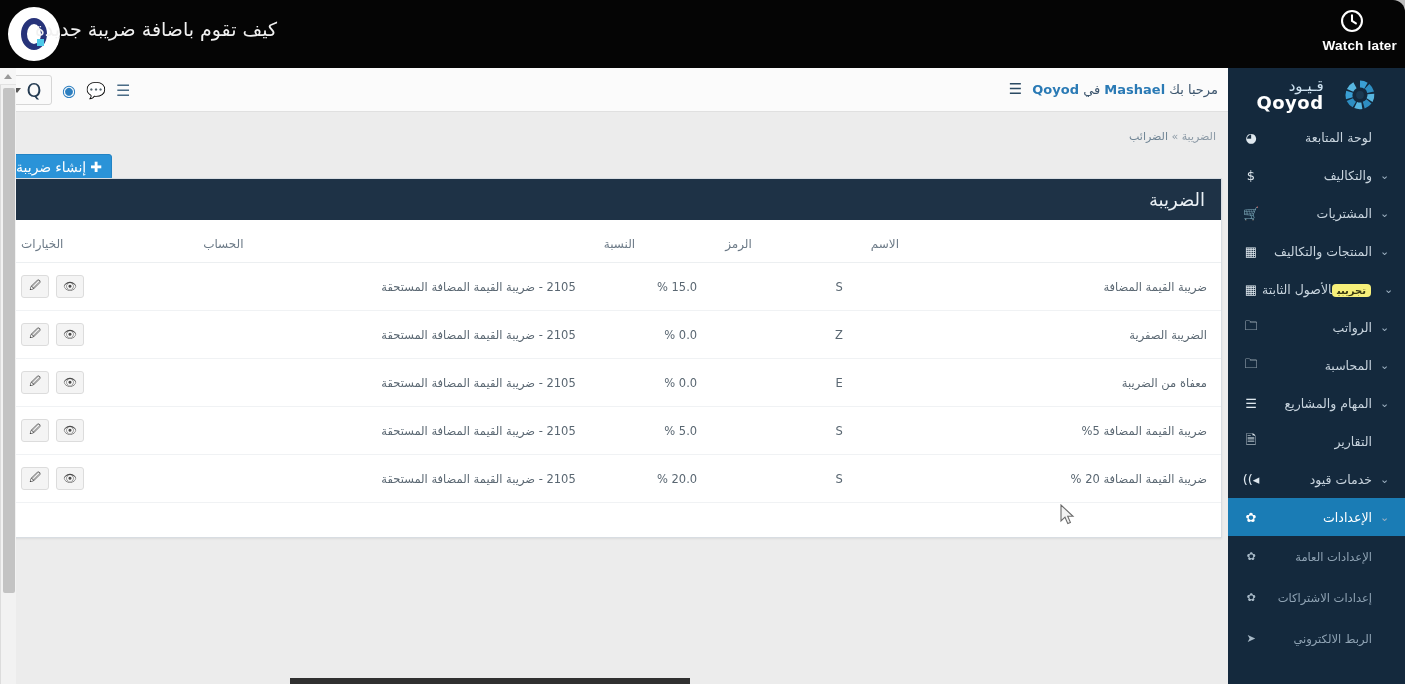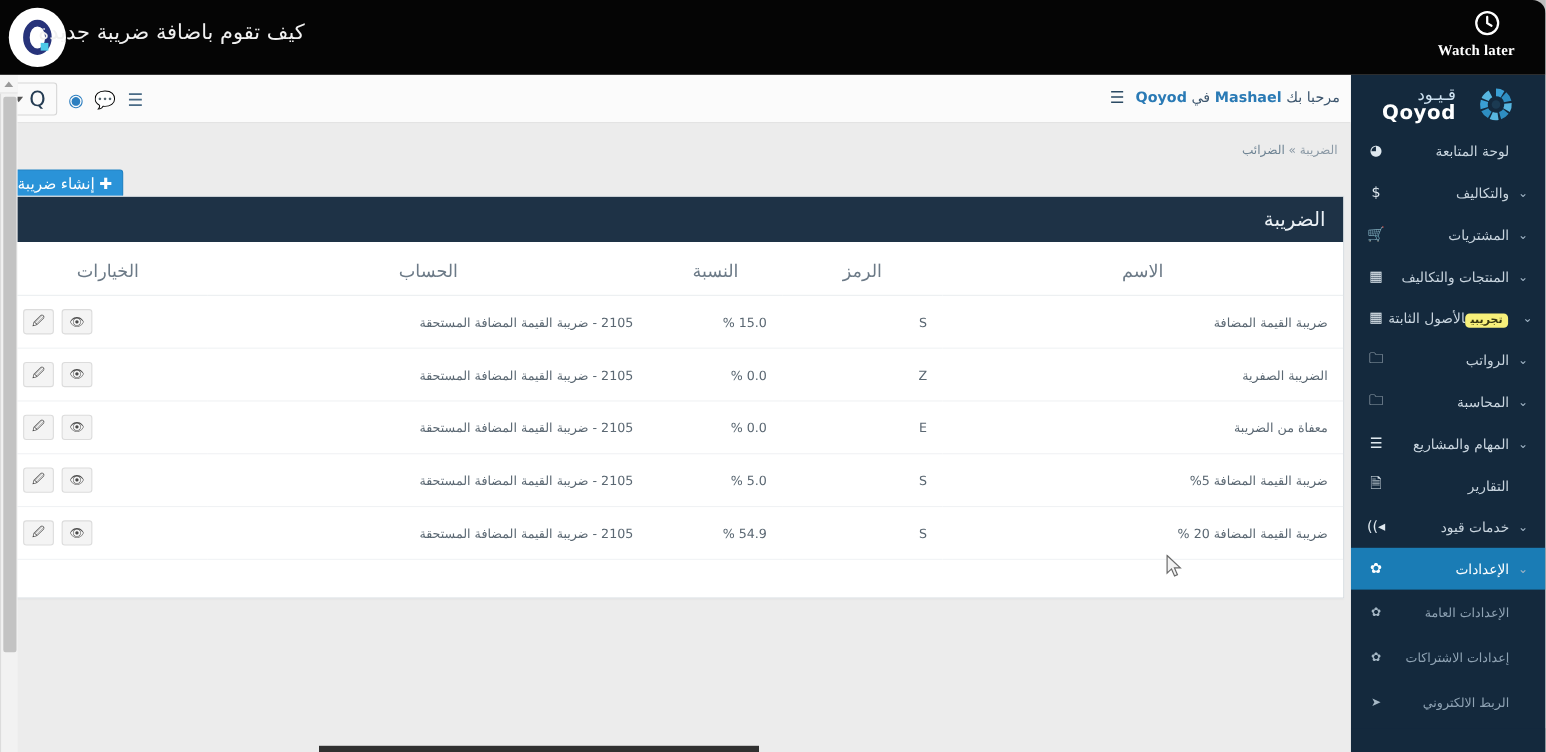--- a/index.html
+++ b/index.html
@@ -31,22 +31,22 @@
     width: 7px; height: 7px; background: #4ec9e8;
   }
   .video-title {
     position: absolute; right: 1128px; top: 18px;
     color: #f1f1f1; font-size: 19px; direction: rtl;
     white-space: nowrap;
     font-family: "DejaVu Sans", sans-serif;
   }
   .vt-actions { position: absolute; right: 8px; top: 6px; display: flex; gap: 18px; direction: ltr; }
   .vt-action {
-    width: 90px; text-align: left; color: #fff;
-    font-family: Liberation Serif, serif;
+    width: 90px; text-align: right; color: #fff;
+    font-family: Liberation Sans, sans-serif;
   }
   .vt-action .ic { height: 30px; display:flex; align-items:center; justify-content:center; }
   .vt-action .lbl { font-size: 13.5px; font-weight: 700; margin-top: 2px; letter-spacing: .2px;}
 
   
   .app {
     position: absolute; left: 0; top: 68px; width: 1405px; height: 616px;
     background: #f1f1f1;
   }
 
@@ -127,24 +127,23 @@
     background: #ffffff; border: 1px solid #d8dde2;
     box-shadow: 0 1px 2px rgba(0,0,0,.07);
   }
   .panel-head {
     background: #1e3246; color: #eaf0f5; height: 41px;
     display: flex; align-items: center; justify-content: flex-start;
     padding: 0 16px; font-size: 18px;
   }
   table { width: 100%; border-collapse: collapse; }
   thead th {
-    font-size: 16px; color: #6c7a87; font-weight: normal;
-    padding: 17px 14px 11px; text-align: center; border-bottom: 1px solid #eceff1;
+    font-size: 12px; color: #6c7a87; font-weight: normal;
+    padding: 17px 14px 11px; text-align: left; border-bottom: 1px solid #eceff1;
     white-space: nowrap;
-    font-family: Liberation Serif, serif;
   }
   tbody td {
     font-size: 11.5px; color: #5a6772; padding: 12px 14px;
     border-bottom: 1px solid #f0f2f4; text-align: right; white-space: nowrap;
   }
   tbody tr:last-child td { border-bottom: 1px solid #f0f2f4; }
   .c-name  { width: 30%; }
   .c-code  { width: 12%; }
   .c-rate  { width: 10%; }
   .c-acct  { width: 33%; }
@@ -393,21 +392,21 @@
                     </button>
                     <button class="obtn">
                       <span>👁</span>
                     </button>
                   </div>
                 </td>
               </tr>
               <tr>
                 <td class="c-name">ضريبة القيمة المضافة 20 %</td>
                 <td class="c-code">S</td>
-                <td class="c-rate">54.9 %</td>
+                <td class="c-rate">20.0 %</td>
                 <td class="c-acct">2105 - ضريبة القيمة المضافة المستحقة</td>
                 <td class="c-opts">
                   <div class="opt-btns">
                     <button class="obtn">
                       <span>🖉</span>
                     </button>
                     <button class="obtn">
                       <span>👁</span>
                     </button>
                   </div>

